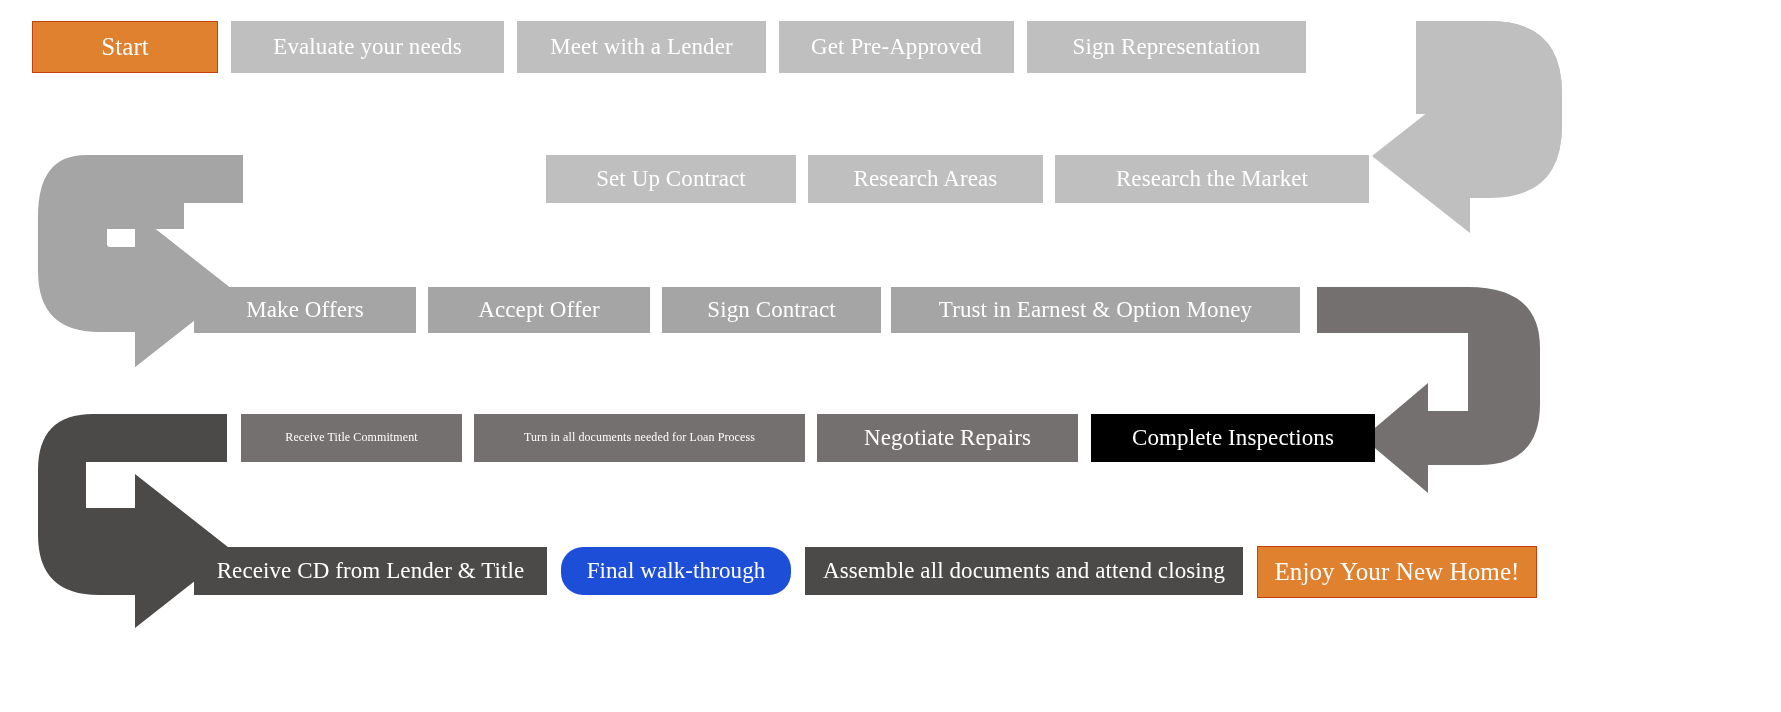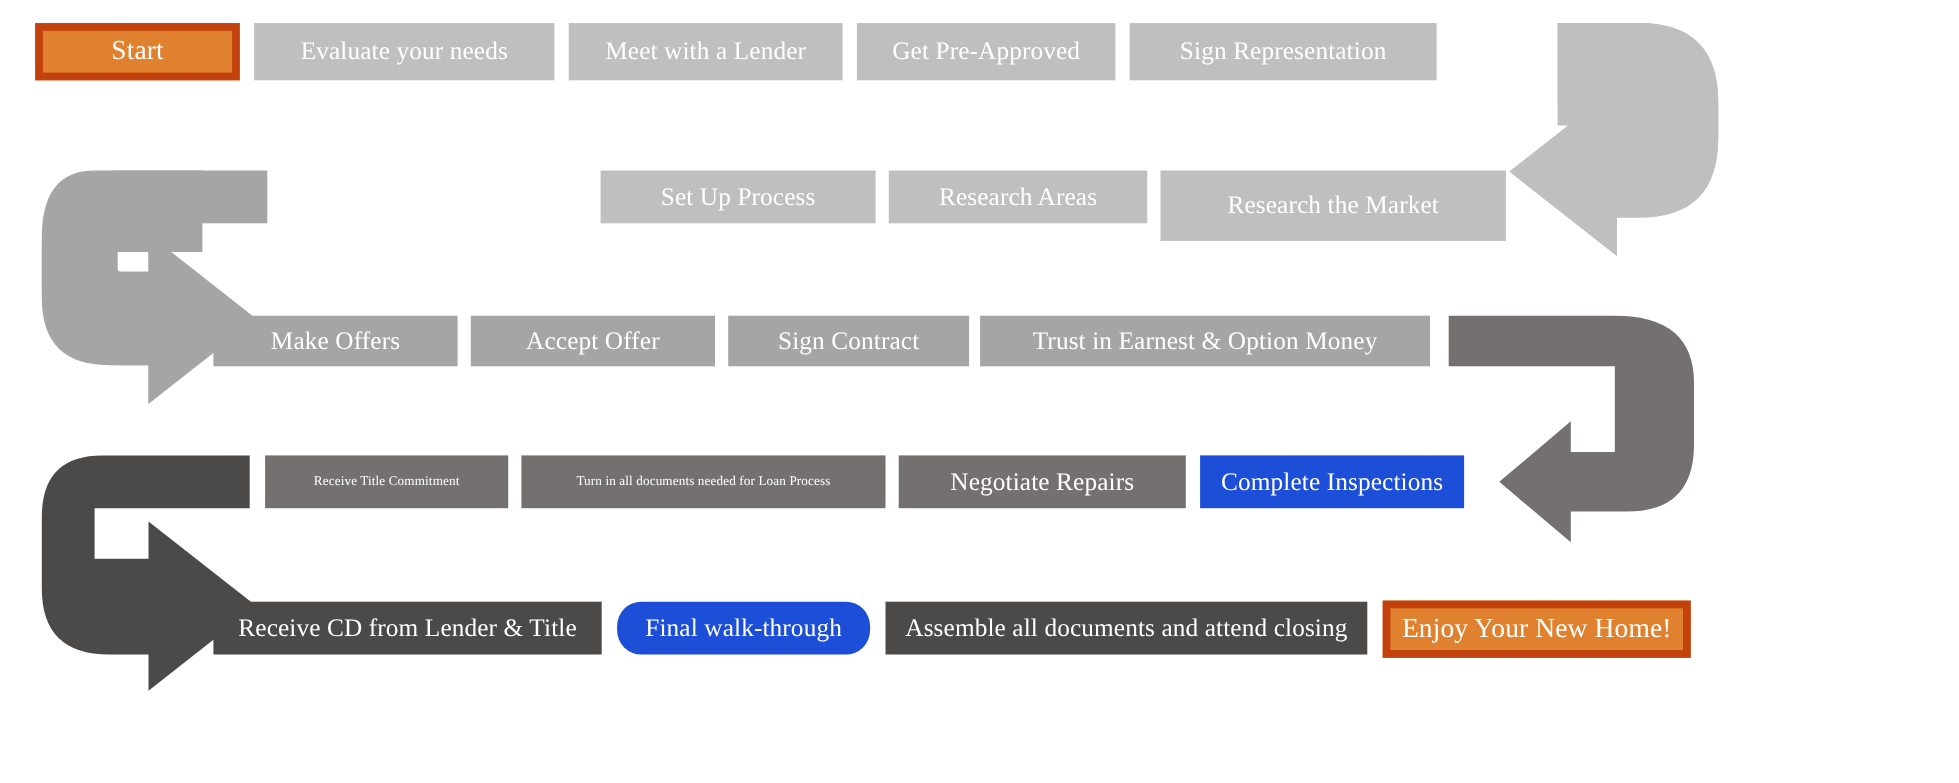--- a/index.html
+++ b/index.html
@@ -27,21 +27,21 @@
     box-sizing:border-box;
     display:flex;
     align-items:center;
     justify-content:center;
     text-align:center;
     color:#ffffff;
     line-height:1.12;
     padding:2px 8px;
     letter-spacing:0.1px;
   }
-  .box.accent{ border:7px solid #c2410c; }
+  .box.accent{ border:1px solid #c2410c; }
   .sz-lg{ font-size:25px; }
   .sz-md{ font-size:23px; }
   .sz-sm{ font-size:12px; }
 </style>
 </head>
 <body>
 
 <div id="stage">
 
   <svg id="arrows" viewBox="0 0 1781 712" width="1781" height="712" aria-hidden="true">
@@ -154,32 +154,32 @@
         Z"></path>
     </g>
   </svg>
 
   <div class="box accent sz-lg" style="left:32px;top:21px;width:186px;height:52px;background:#e0812f;">Start</div>
   <div class="box sz-md" style="left:231px;top:21px;width:273px;height:52px;background:#bfbfbf;">Evaluate your needs</div>
   <div class="box sz-md" style="left:517px;top:21px;width:249px;height:52px;background:#bfbfbf;">Meet with a Lender</div>
   <div class="box sz-md" style="left:779px;top:21px;width:235px;height:52px;background:#bfbfbf;">Get Pre-Approved</div>
   <div class="box sz-md" style="left:1027px;top:21px;width:279px;height:52px;background:#bfbfbf;">Sign Representation</div>
 
-  <div class="box sz-md" style="left:546px;top:155px;width:250px;height:48px;background:#bfbfbf;">Set Up Process</div>
+  <div class="box sz-md" style="left:546px;top:155px;width:250px;height:48px;background:#bfbfbf;">Set Up Contract</div>
   <div class="box sz-md" style="left:808px;top:155px;width:235px;height:48px;background:#bfbfbf;">Research Areas</div>
-  <div class="box sz-md" style="left:1055px;top:155px;width:314px;height:64px;background:#bfbfbf;">Research the Market</div>
+  <div class="box sz-md" style="left:1055px;top:155px;width:314px;height:48px;background:#bfbfbf;">Research the Market</div>
 
   <div class="box sz-md" style="left:194px;top:287px;width:222px;height:46px;background:#a5a5a5;">Make Offers</div>
   <div class="box sz-md" style="left:428px;top:287px;width:222px;height:46px;background:#a5a5a5;">Accept Offer</div>
   <div class="box sz-md" style="left:662px;top:287px;width:219px;height:46px;background:#a5a5a5;">Sign Contract</div>
   <div class="box sz-md" style="left:891px;top:287px;width:409px;height:46px;background:#a5a5a5;">Trust in Earnest &amp; Option Money</div>
 
   <div class="box sz-sm" style="left:241px;top:414px;width:221px;height:48px;background:#747070;">Receive Title Commitment</div>
   <div class="box sz-sm" style="left:474px;top:414px;width:331px;height:48px;background:#747070;">Turn in all documents needed for Loan Process</div>
   <div class="box sz-md" style="left:817px;top:414px;width:261px;height:48px;background:#747070;">Negotiate Repairs</div>
-  <div class="box sz-md" style="left:1091px;top:414px;width:240px;height:48px;background:#1d4ed8;">Complete Inspections</div>
+  <div class="box sz-md" style="left:1091px;top:414px;width:284px;height:48px;background:#000000;">Complete Inspections</div>
 
   <div class="box sz-md" style="left:194px;top:547px;width:353px;height:48px;background:#4c4a48;">Receive CD from Lender &amp; Title</div>
   <div class="box sz-md" style="left:561px;top:547px;width:230px;height:48px;background:#1d4ed8;border-radius:22px;">Final walk-through</div>
   <div class="box sz-md" style="left:805px;top:547px;width:438px;height:48px;background:#4c4a48;">Assemble all documents and attend closing</div>
   <div class="box accent sz-lg" style="left:1257px;top:546px;width:280px;height:52px;background:#e0812f;">Enjoy Your New Home!</div>
 
 </div>
 
 </body></html>

